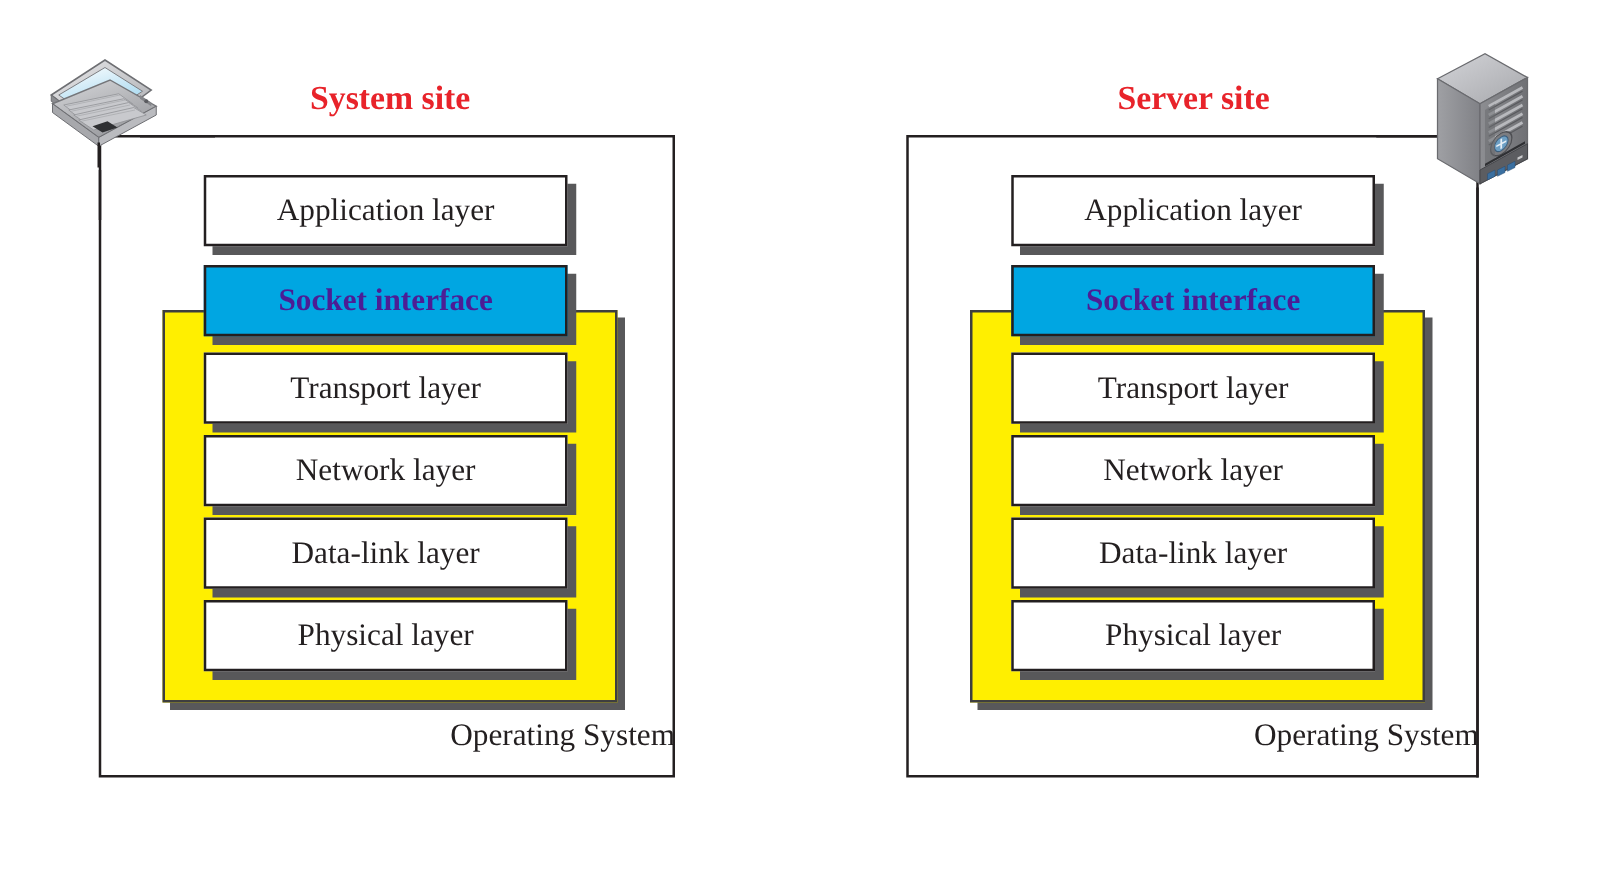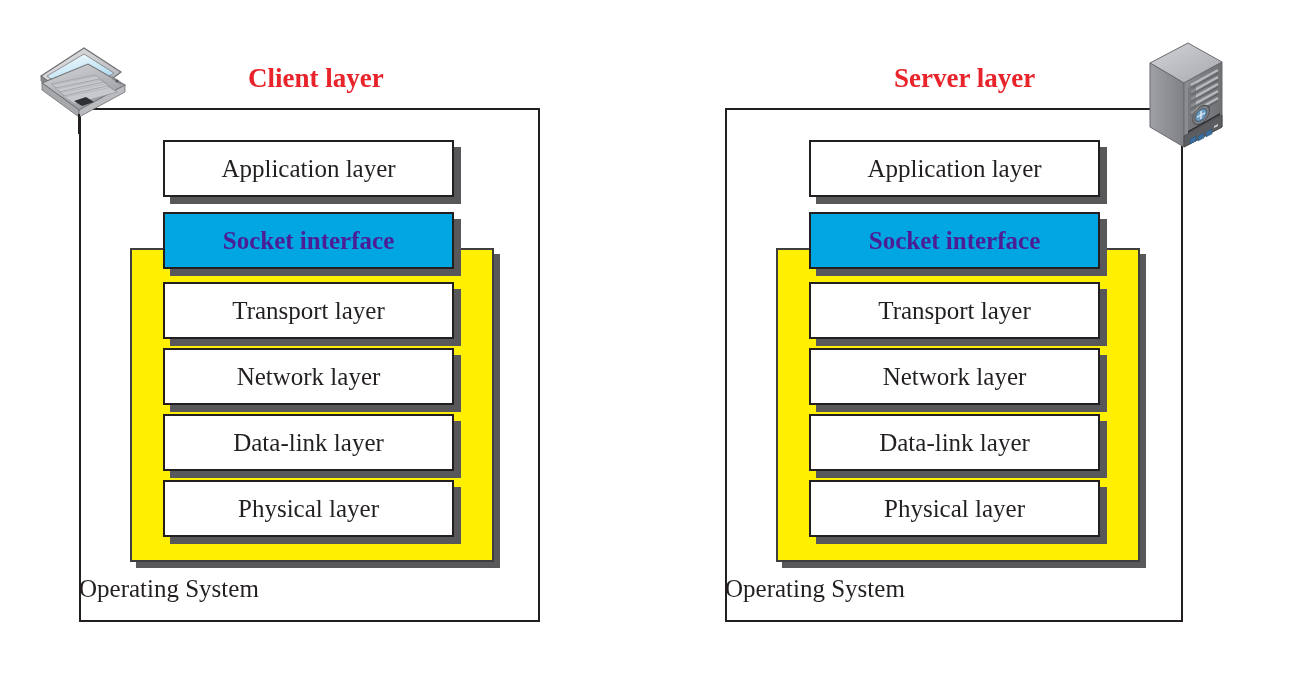--- a/index.html
+++ b/index.html
@@ -40,21 +40,21 @@
   }
   .os-region-shadow{
     position:absolute;
     background:#58585a;
   }
 
   .os-label{
     position:absolute;
     font-size:25px;
     color:#231f20;
-    text-align:left;
+    text-align:right;
     white-space:nowrap;
   }
 
   
   .layer{
     position:absolute;
     box-sizing:border-box;
     border:2px solid #231f20;
     background:#ffffff;
     display:flex;
@@ -83,21 +83,21 @@
   
   .device{position:absolute;z-index:6;}
 </style>
 </head>
 <body>
 
 <div class="stage">
 
   <div class="panel client">
 
-    <div class="site-title" style="left:248px;top:63px;">Client layer</div>
+    <div class="site-title" style="left:248px;top:63px;">System site</div>
 
     <div class="conn" style="left:112px;top:108px;width:60px;height:2px;"></div>
     <div class="conn" style="left:79px;top:136px;width:2px;height:40px;"></div>
 
     <div class="outer-box" style="left:79px;top:108px;width:461px;height:514px;"></div>
 
     <div class="os-region-shadow" style="left:136px;top:254px;width:364px;height:314px;"></div>
     <div class="os-region" style="left:130px;top:248px;width:364px;height:314px;"></div>
 
     <div class="layer-shadow" style="left:170px;top:147px;width:291px;height:57px;"></div>
@@ -182,21 +182,21 @@
         <circle cx="99" cy="43" r="1.6" fill="#5b5c60"></circle>
 
         <rect x="60" y="76" width="2" height="20" fill="#231f20"></rect>
       </svg>
     </div>
 
   </div>
 
   <div class="panel server">
 
-    <div class="site-title" style="left:248px;top:63px;">Server layer</div>
+    <div class="site-title" style="left:248px;top:63px;">Server site</div>
 
     <div class="conn" style="left:455px;top:108px;width:75px;height:2px;"></div>
     <div class="conn" style="left:535px;top:150px;width:2px;height:472px;"></div>
 
     <div class="outer-box" style="left:79px;top:108px;width:458px;height:514px;"></div>
 
     <div class="os-region-shadow" style="left:136px;top:254px;width:364px;height:314px;"></div>
     <div class="os-region" style="left:130px;top:248px;width:364px;height:314px;"></div>
 
     <div class="layer-shadow" style="left:170px;top:147px;width:291px;height:57px;"></div>

